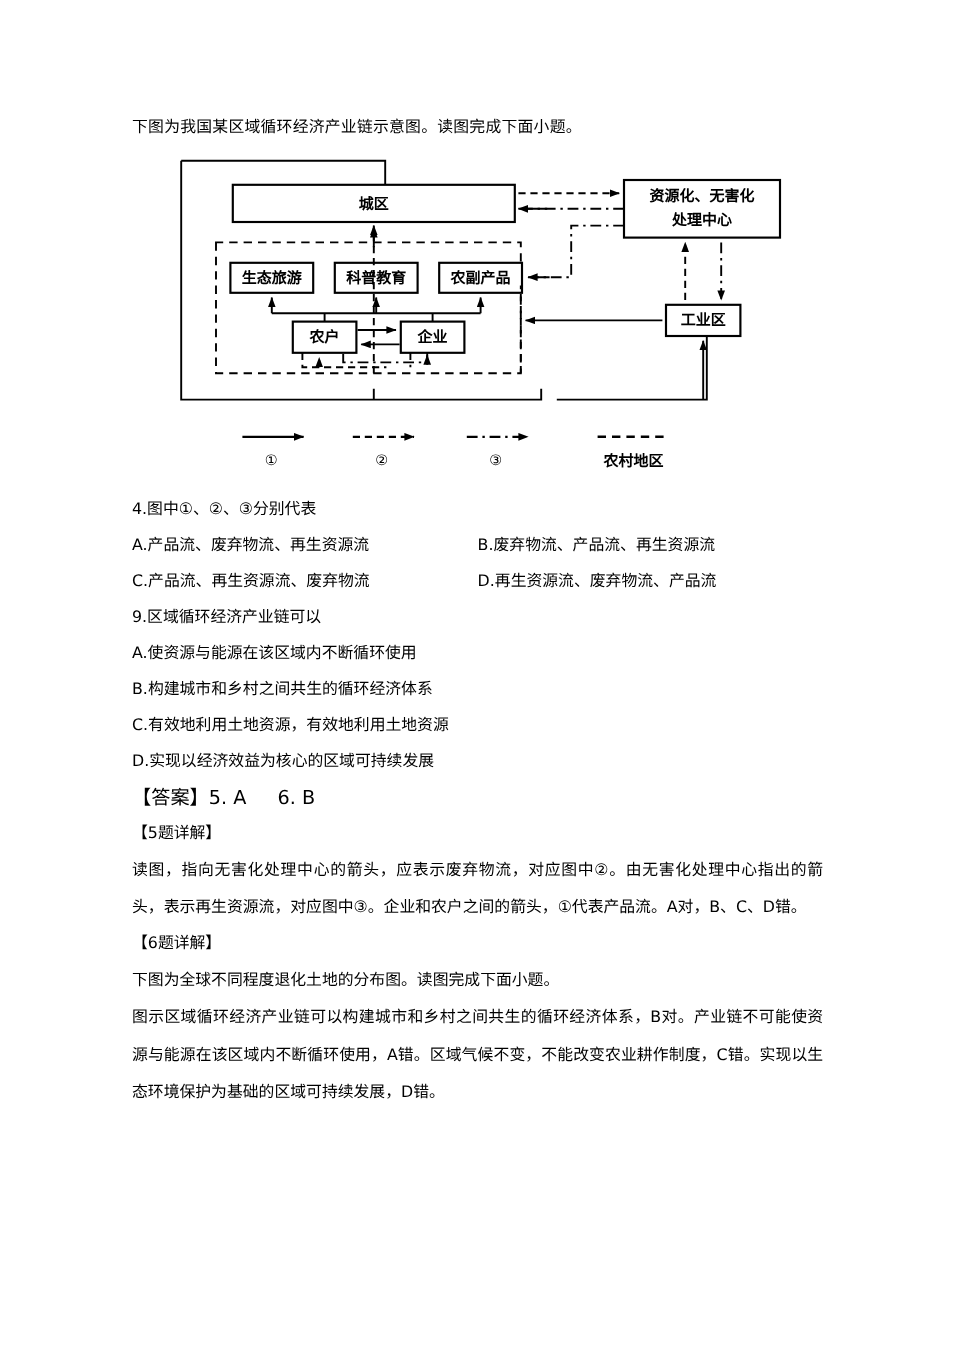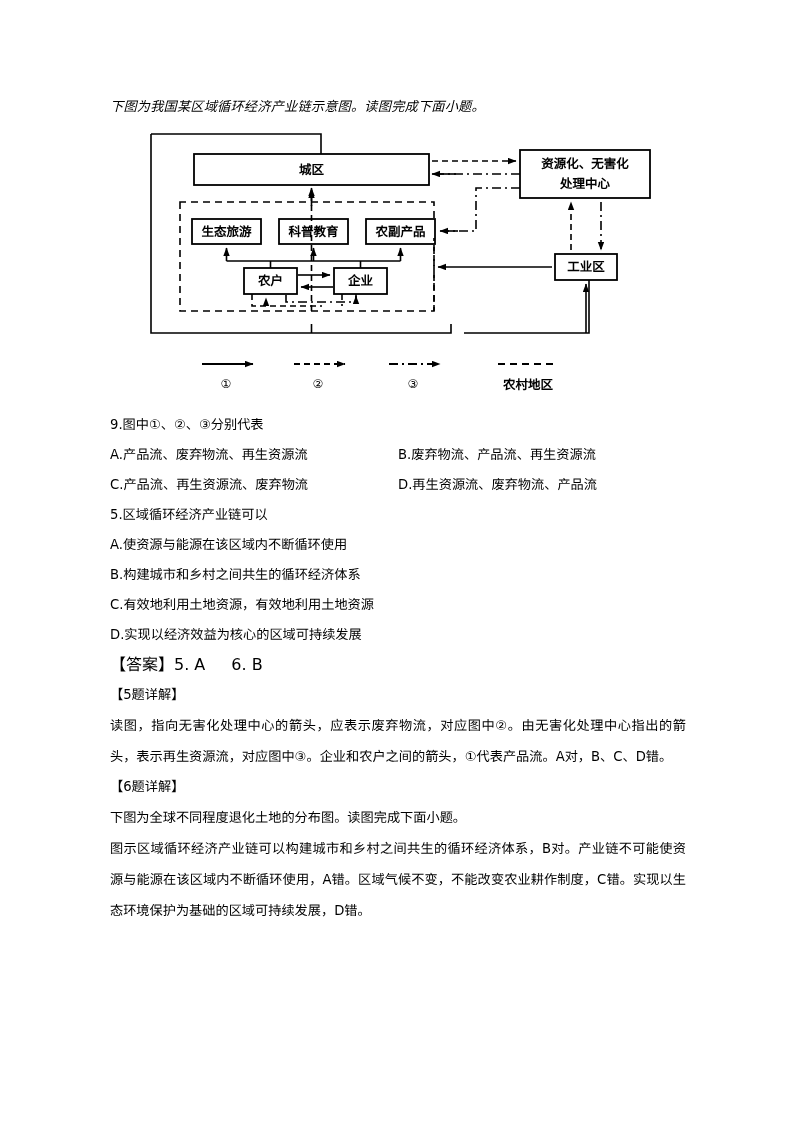--- a/index.html
+++ b/index.html
@@ -21,21 +21,20 @@
     height: 1123px;
     box-sizing: border-box;
     padding: 92px 108px 0 110px;
   }
   .para {
     font-size: 13.2px;
     line-height: 30px;
     letter-spacing: 0.2px;
     margin: 0;
     white-space: nowrap;
-    font-style: italic;
   }
   .intro { margin-bottom: 6px; }
 
   
   .q-stem {
     font-size: 13.2px;
     line-height: 30px;
     margin: 0;
   }
   .opt-row {
@@ -250,31 +249,31 @@
         <text class="fig-legend-label" x="267" y="256">③</text>
 
         <g fill="none" stroke="#000" stroke-width="2" stroke-dasharray="7,5">
           <path d="M352,236 L412,236"></path>
         </g>
         <text class="fig-legend-label bold" x="382" y="257">农村地区</text>
       </g>
     </svg>
   </div>
 
-  <p class="q-stem">9.图中①、②、③分别代表</p>
+  <p class="q-stem">4.图中①、②、③分别代表</p>
   <div class="opt-row">
     <div class="opt-col">A.产品流、废弃物流、再生资源流</div>
     <div class="opt-col full">B.废弃物流、产品流、再生资源流</div>
   </div>
   <div class="opt-row">
     <div class="opt-col">C.产品流、再生资源流、废弃物流</div>
     <div class="opt-col full">D.再生资源流、废弃物流、产品流</div>
   </div>
 
-  <p class="q-stem">5.区域循环经济产业链可以</p>
+  <p class="q-stem">9.区域循环经济产业链可以</p>
   <p class="q-stem">A.使资源与能源在该区域内不断循环使用</p>
   <p class="q-stem">B.构建城市和乡村之间共生的循环经济体系</p>
   <p class="q-stem">C.有效地利用土地资源，有效地利用土地资源</p>
   <p class="q-stem">D.实现以经济效益为核心的区域可持续发展</p>
 
   <p class="ans-line"><span>【答案】</span><span>5. A</span><span class="ans-gap"></span><span>6. B</span></p>
 
   <p class="sec-head">【5题详解】</p>
   <p class="body-text">读图，指向无害化处理中心的箭头，应表示废弃物流，对应图中②。由无害化处理中心指出的箭头，表示再生资源流，对应图中③。企业和农户之间的箭头，①代表产品流。A对，B、C、D错。</p>
 

